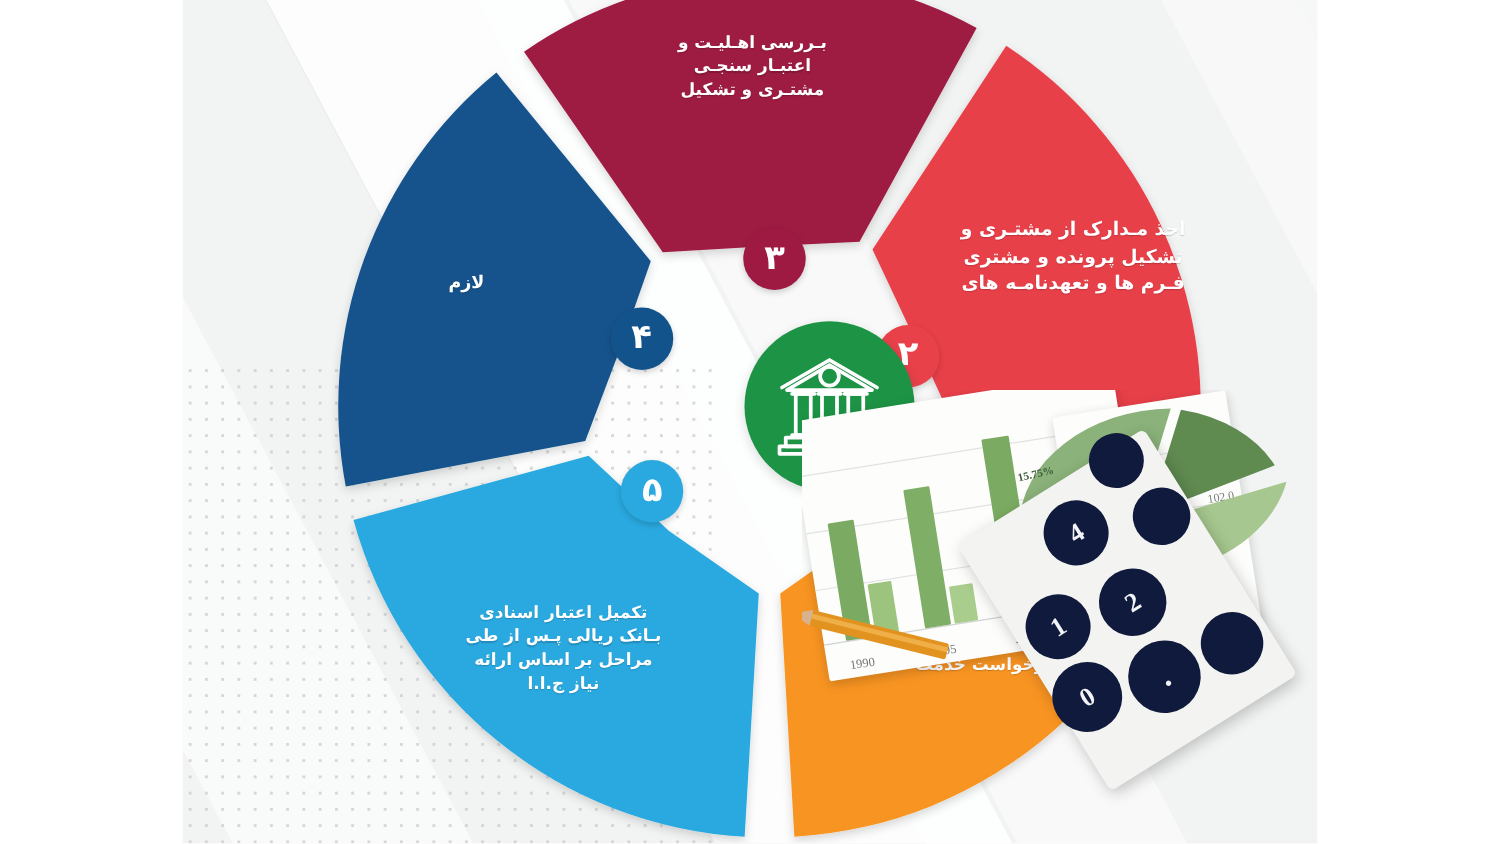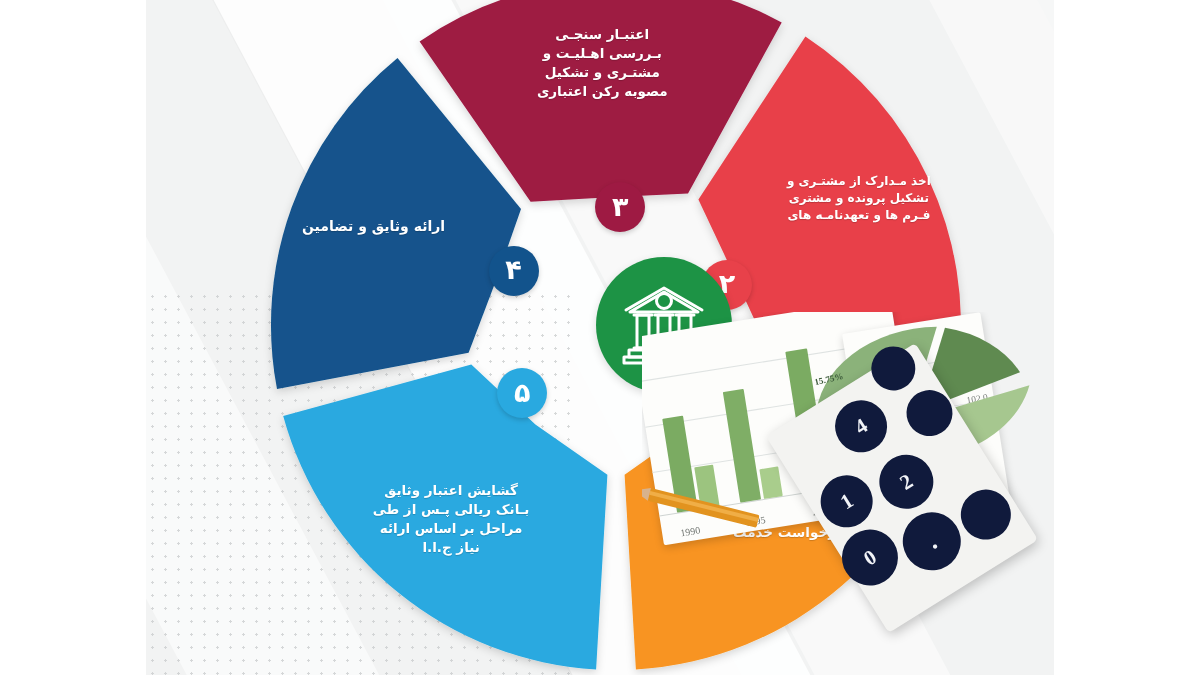--- a/index.html
+++ b/index.html
@@ -144,36 +144,35 @@
     </svg>
 
     <svg id="connector" viewBox="0 0 908 675">
       <path d="M 582 325 L 662 325 L 662 372" fill="none" stroke="#1d8c45" stroke-width="6"></path>
     </svg>
 
     <div class="seg-text" id="t1" style="width: 170px; font-size: 13.5px; left: 556.887px; top: 503.564px; transform: rotate(0deg);">
         <div>مراجعه مشتری و ارائه</div>
         <div>درخواست خدمت</div>
       </div>
-    <div class="seg-text" id="t2" style="width: 185px; font-size: 12px; left: 620.39px; top: 173.398px; transform: rotate(0deg);">
+    <div class="seg-text" id="t2" style="width: 185px; font-size: 15px; left: 620.39px; top: 173.398px; transform: rotate(0deg);">
         <div>اخذ مـدارک از مشتـری و</div>
         <div>تشکیل پرونده و مشتری</div>
         <div>فـرم ها و تعهدنامـه های</div>
       </div>
     <div class="seg-text" id="t3" style="width: 175px; font-size: 13.5px; left: 368.788px; top: 25.0191px; transform: rotate(0deg);">
+        <div>بـررسی اهـلیـت و</div>
         <div>اعتبـار سنجـی</div>
-        <div>بـررسی اهـلیـت و</div>
         <div>مشتـری و تشکیل</div>
-        <div>مصوبه رکن اعتباری</div>
       </div>
     <div class="seg-text" id="t4" style="width: 185px; font-size: 14px; left: 135.059px; top: 216.879px; transform: rotate(0deg);">
-        <div>ارائه وثایق و تضامین</div>
+        <div>لازم</div>
       </div>
     <div class="seg-text" id="t5" style="width: 190px; font-size: 13.5px; left: 210.118px; top: 480.687px; transform: rotate(0deg);">
-        <div>گشایش اعتبار وثایق</div>
+        <div>تکمیل اعتبار اسنادی</div>
         <div>بـانک ریالی پـس از طی</div>
         <div>مراحل بر اساس ارائه</div>
         <div>نیاز ج.ا.ا</div>
       </div>
 
     <div class="badge" id="b1" style="width: 44px; height: 44px; left: 516.954px; top: 391.257px; font-size: 24px; background: rgb(248, 148, 32);">
       <span>۱</span>
     </div>
     <div class="badge" id="b2" style="width: 50px; height: 50px; left: 555.884px; top: 259.642px; font-size: 27px; background: rgb(232, 65, 74);">
       <span>۲</span>

